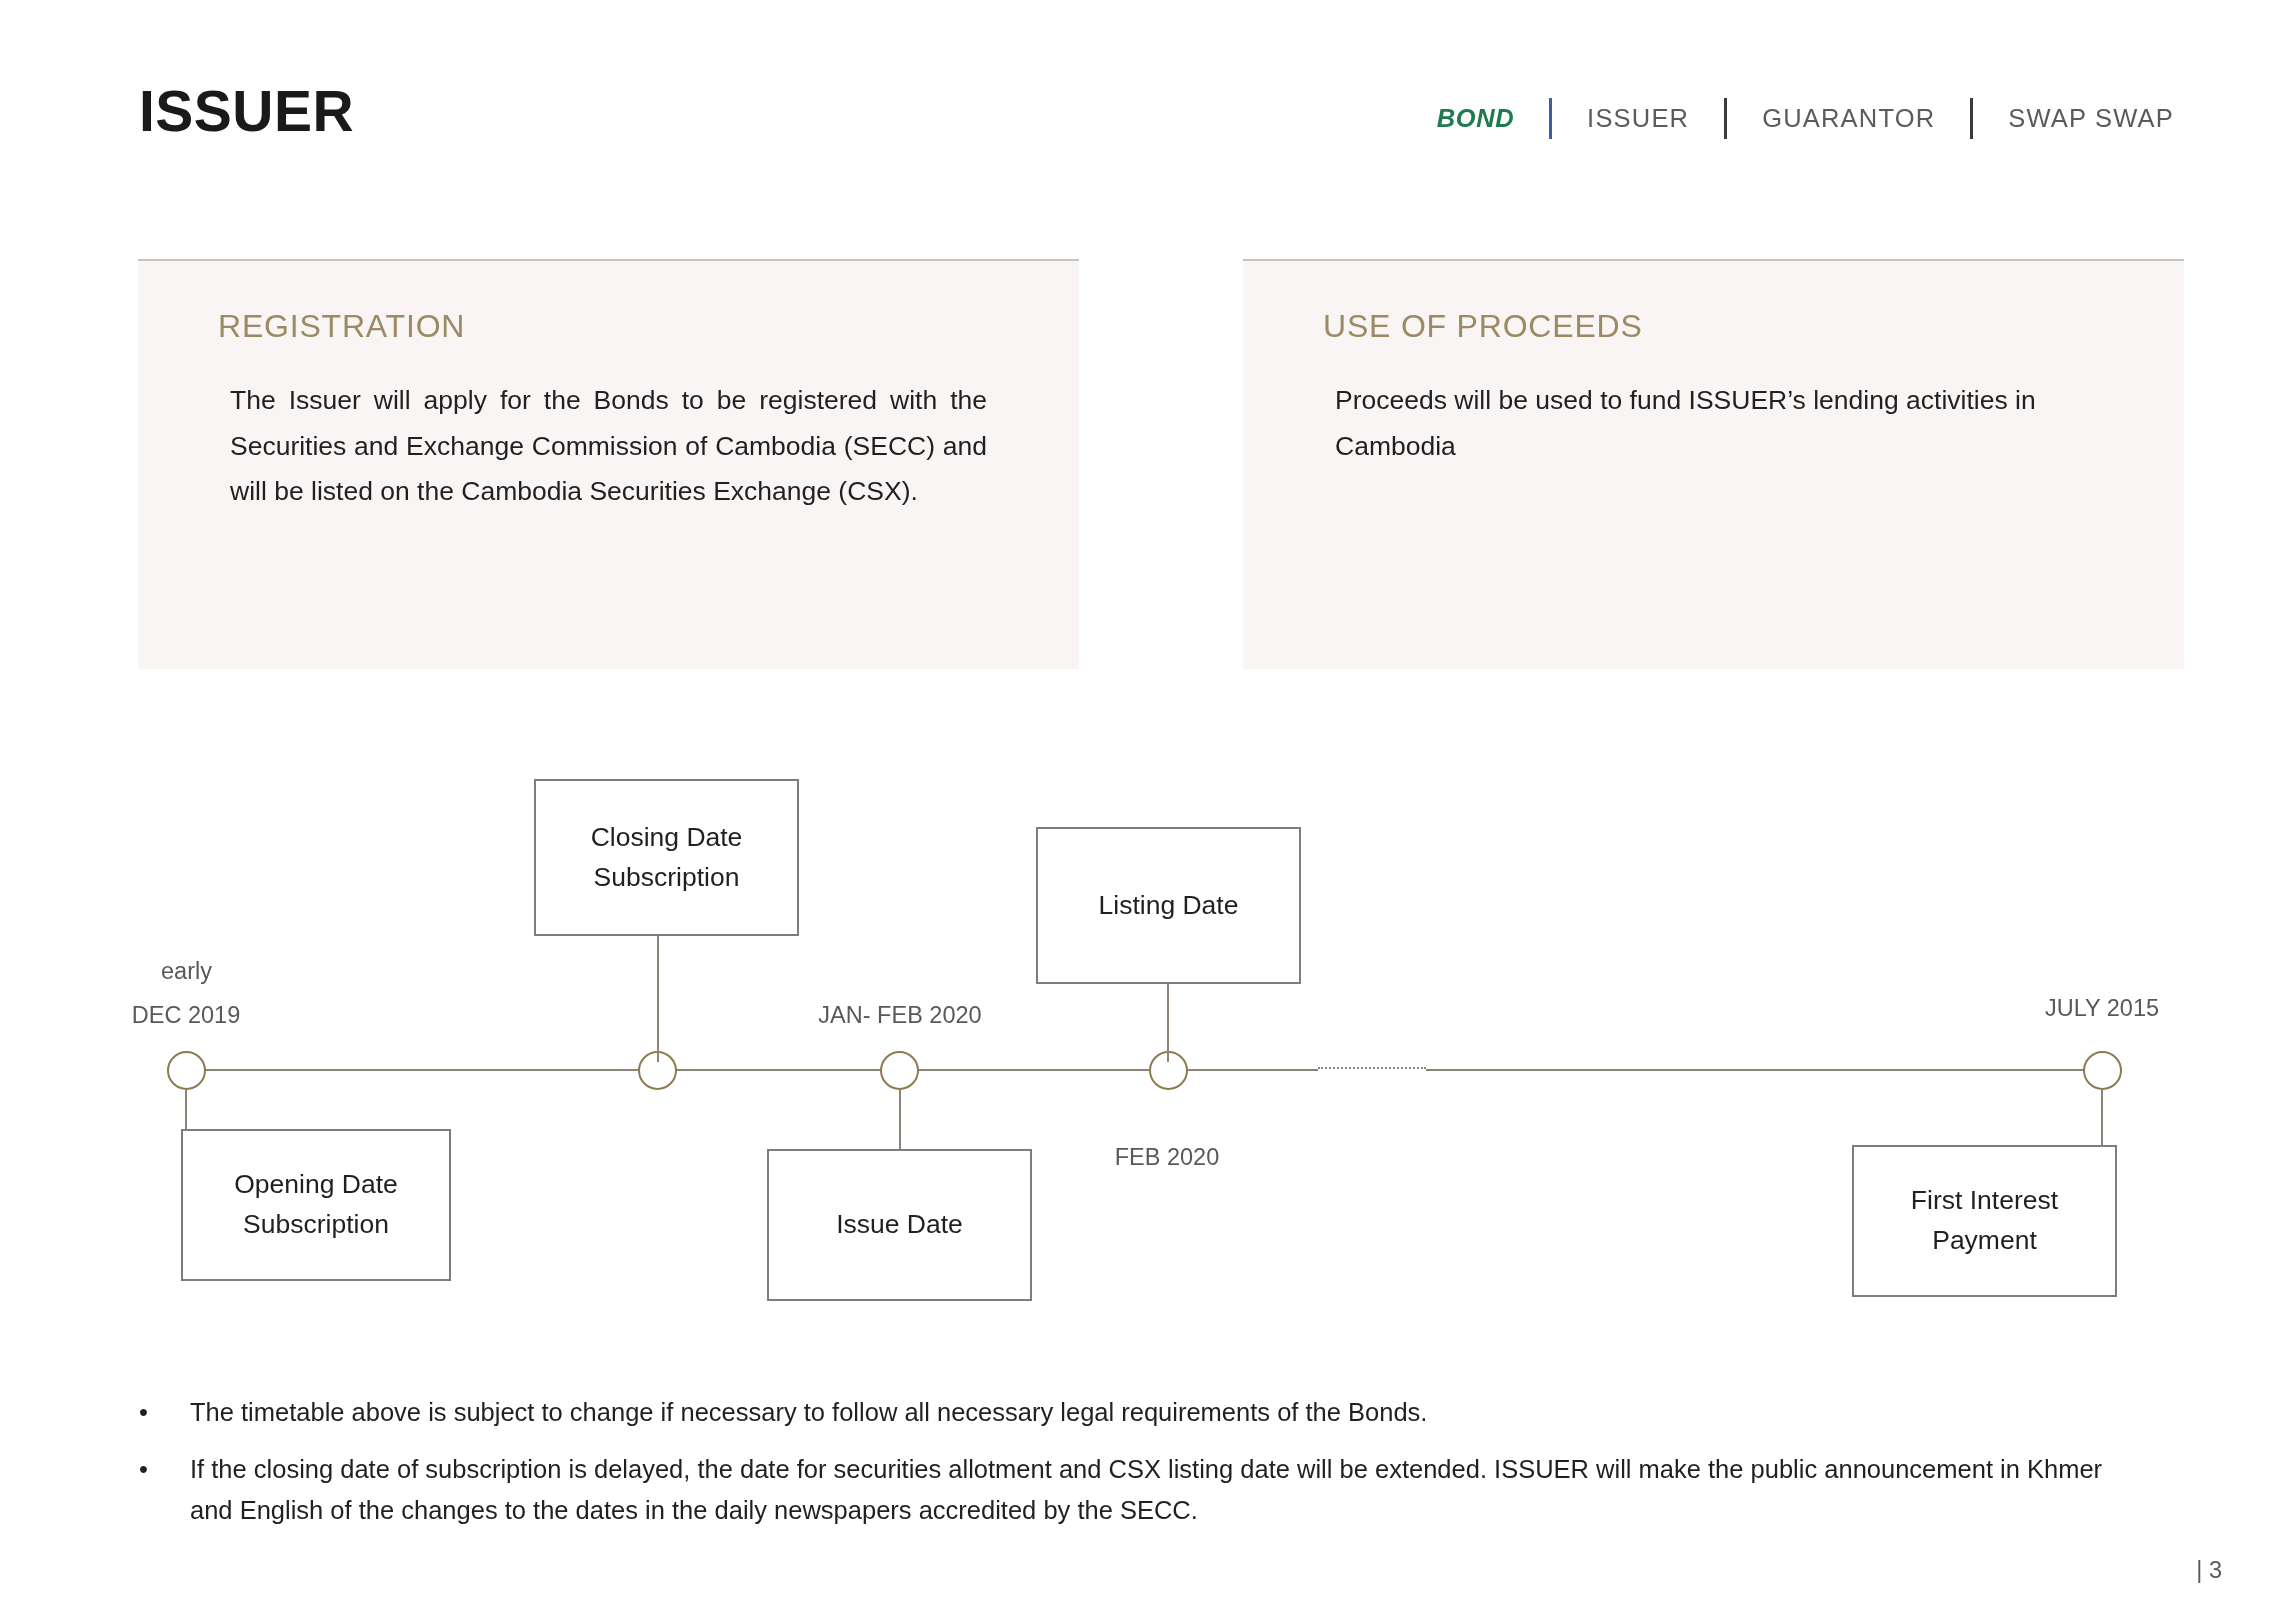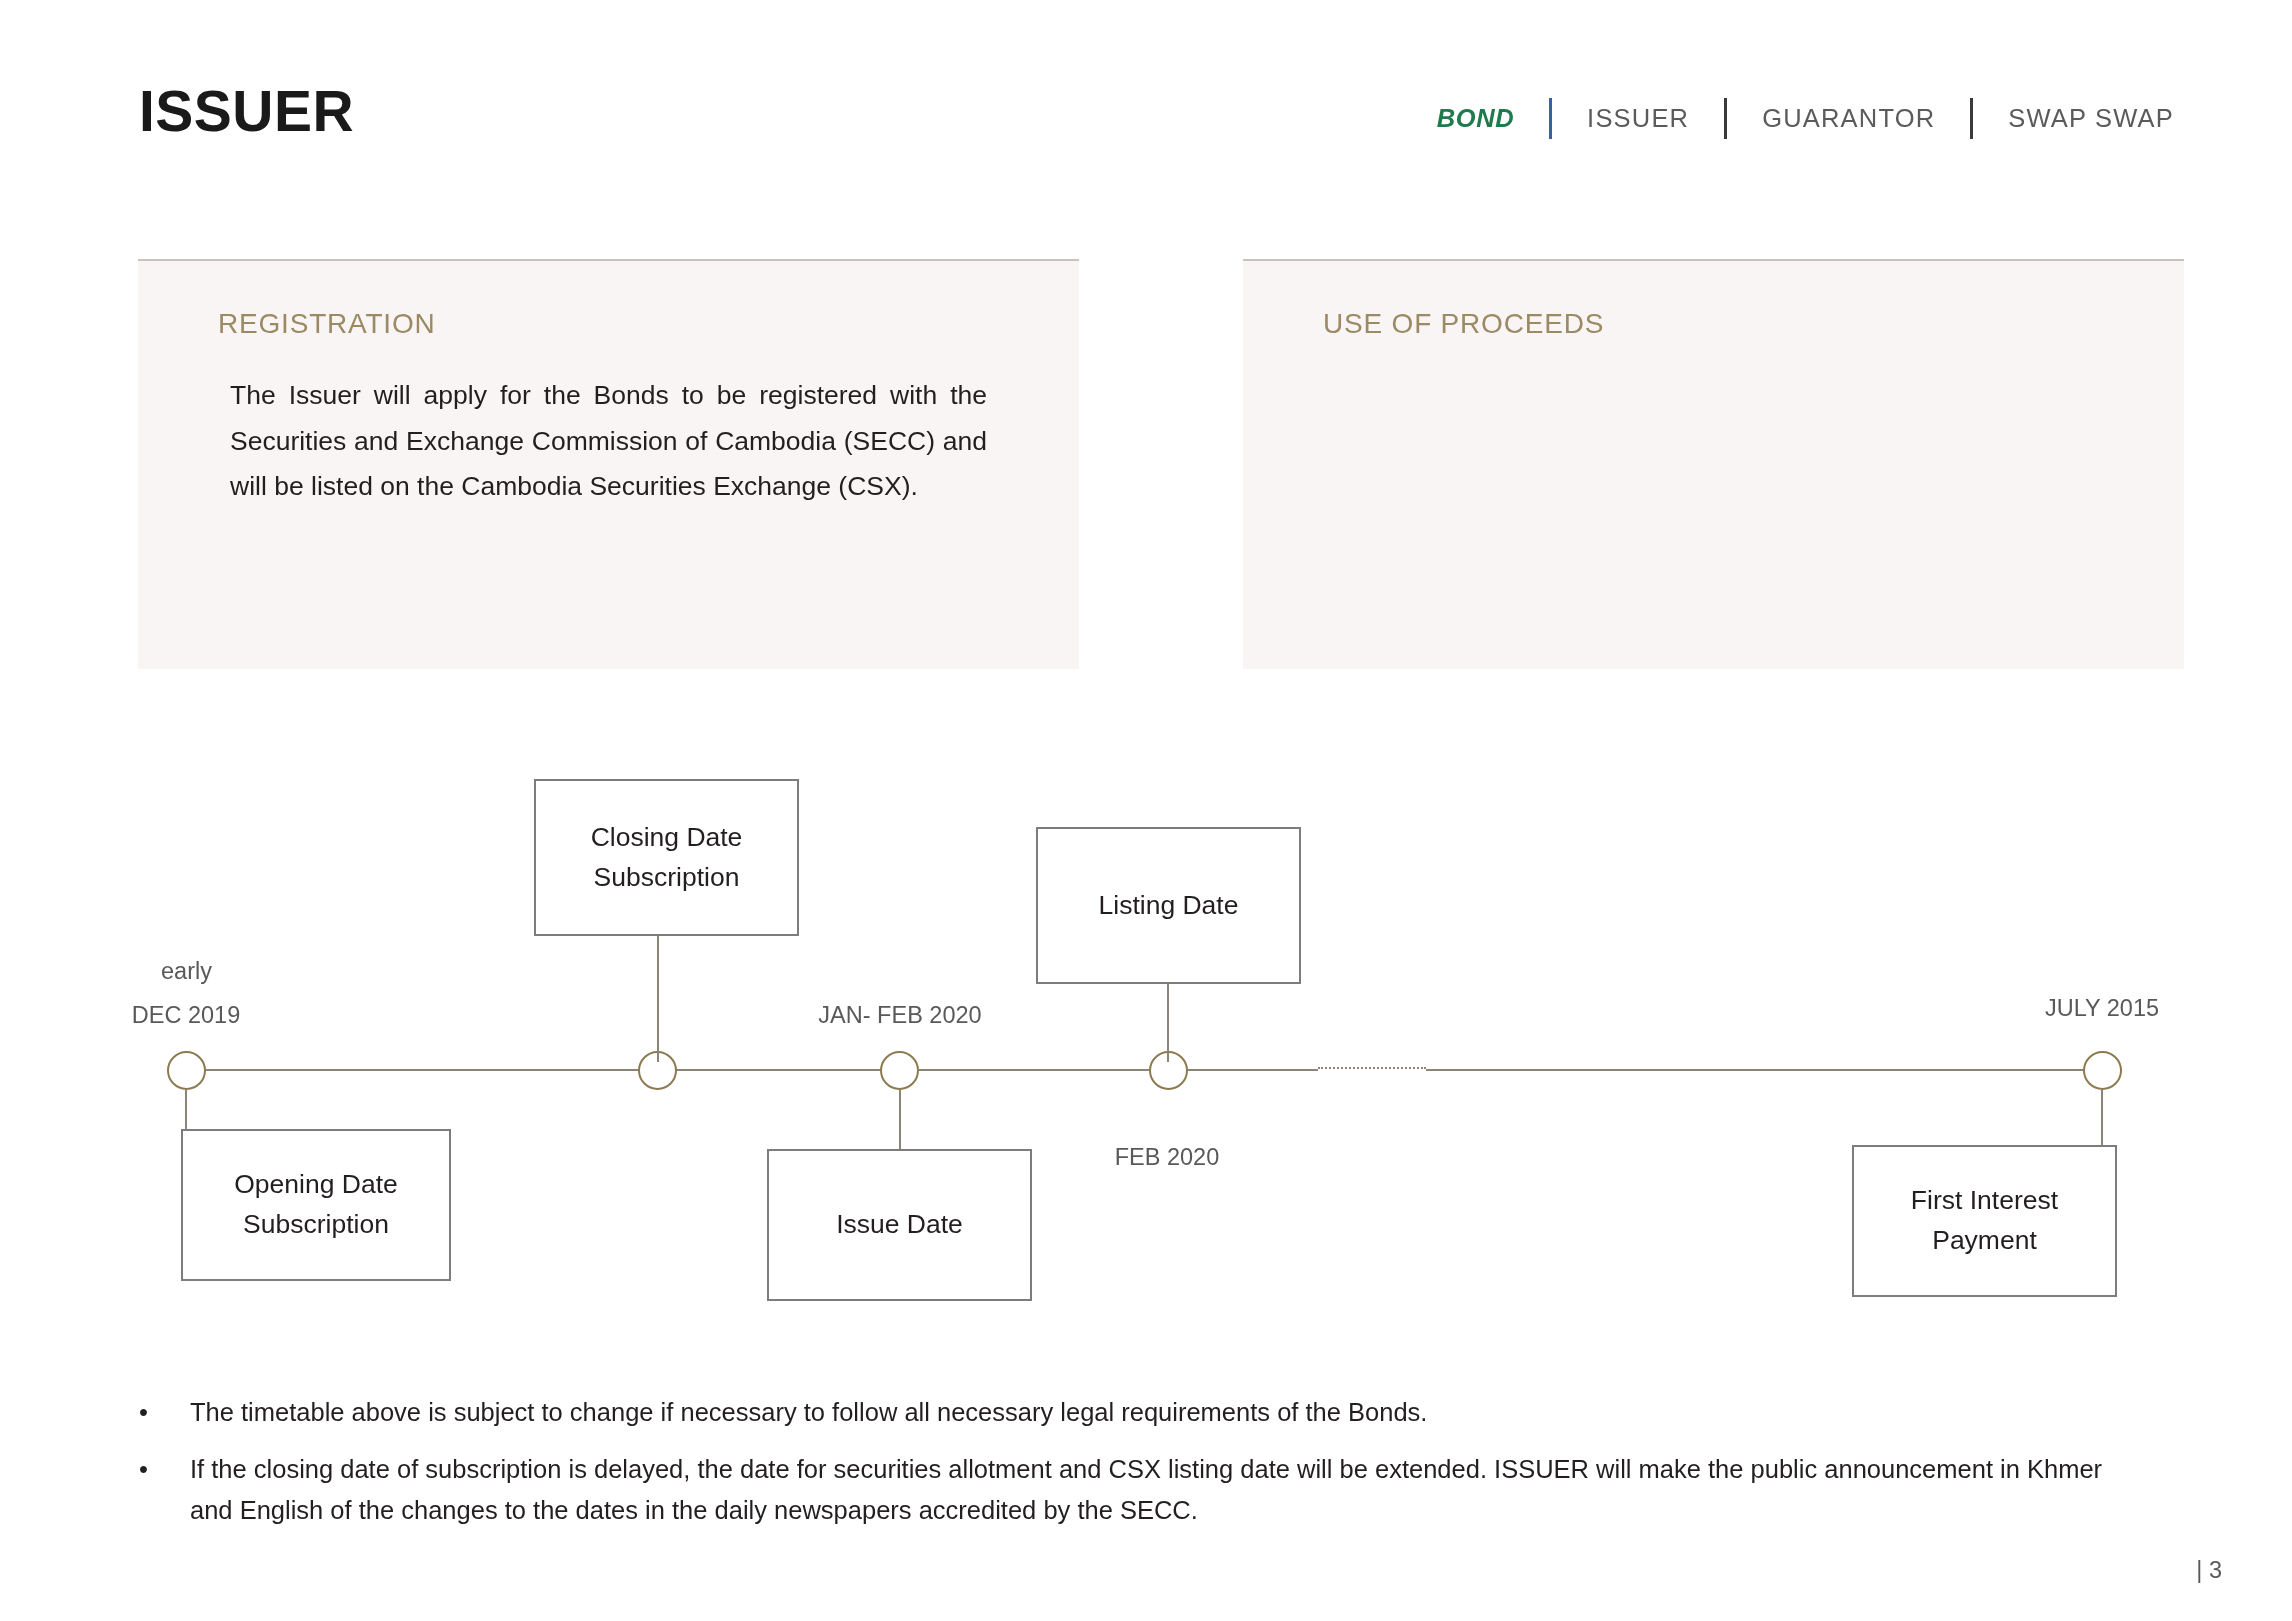--- a/index.html
+++ b/index.html
@@ -58,21 +58,21 @@
   .card {
     position: absolute;
     background: #f8f5f4;
     border-top: 2px solid #c9c3bd;
     box-sizing: border-box;
     padding: 47px 80px 39px 80px;
   }
   .card.left  { left: 138px;  top: 259px; width: 941px; height: 410px; }
   .card.right { left: 1243px; top: 259px; width: 941px; height: 410px; }
   .card-title {
-    font-size: 28px;
+    font-size: 32px;
     color: #9b8a63;
     letter-spacing: 0.8px;
     margin: 0 0 33px 0;
   }
   .card-body {
     font-size: 26.5px;
     line-height: 1.72;
     color: #231f20;
     margin: 12px;
   }
@@ -186,20 +186,21 @@
   <div class="nav-item">SWAP SWAP</div>
 </div>
 
 <div class="card left">
   <div class="card-title">REGISTRATION</div>
   <p class="card-body">The Issuer will apply for the Bonds to be registered with the Securities and Exchange Commission of Cambodia (SECC) and will be listed on the Cambodia Securities Exchange (CSX).</p>
 </div>
 
 <div class="card right">
   <div class="card-title">USE OF PROCEEDS</div>
+  <p class="card-body">Proceeds will be used to fund ISSUER’s lending activities in Cambodia</p>
 </div>
 
 <div class="timeline">
 
   <div class="axis"></div>
   <div class="axis-dotted"></div>
 
   <div class="node" style="left:167px;"></div>
   <div class="tl-label" style="left:108px; top:213px; width:157px;">early</div>
   <div class="tl-label" style="left:88px; top:257px; width:196px;">DEC 2019</div>

